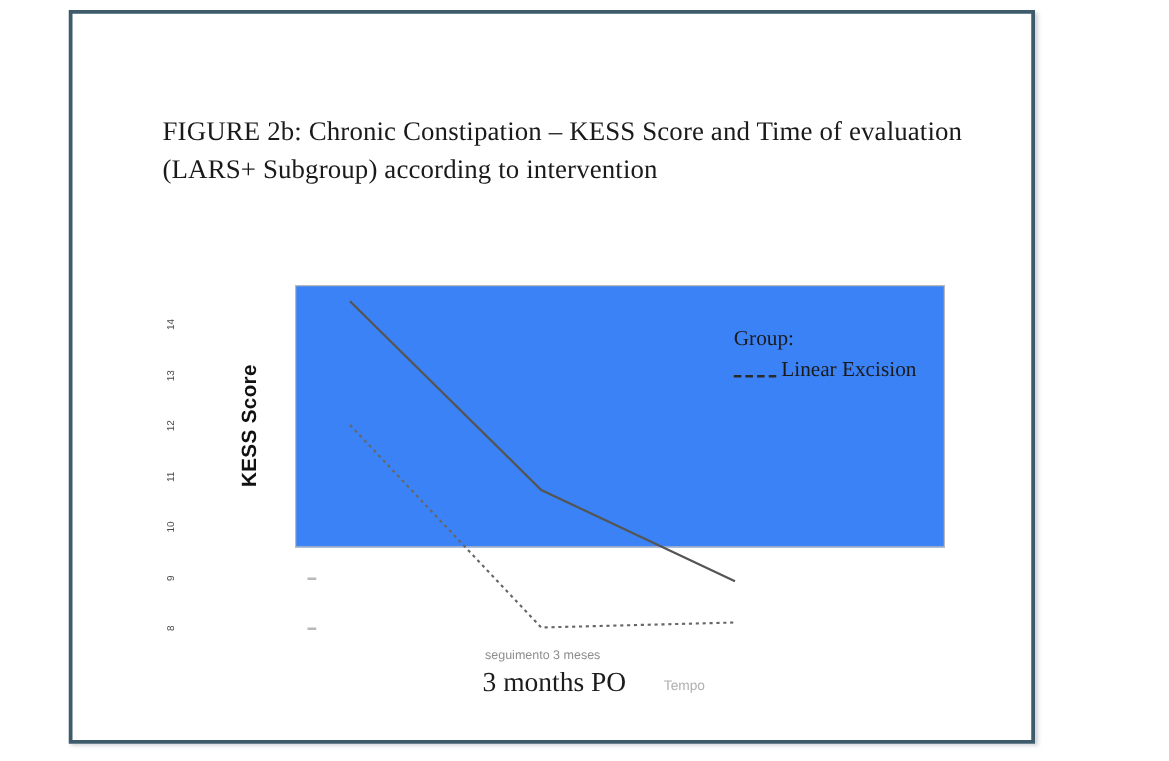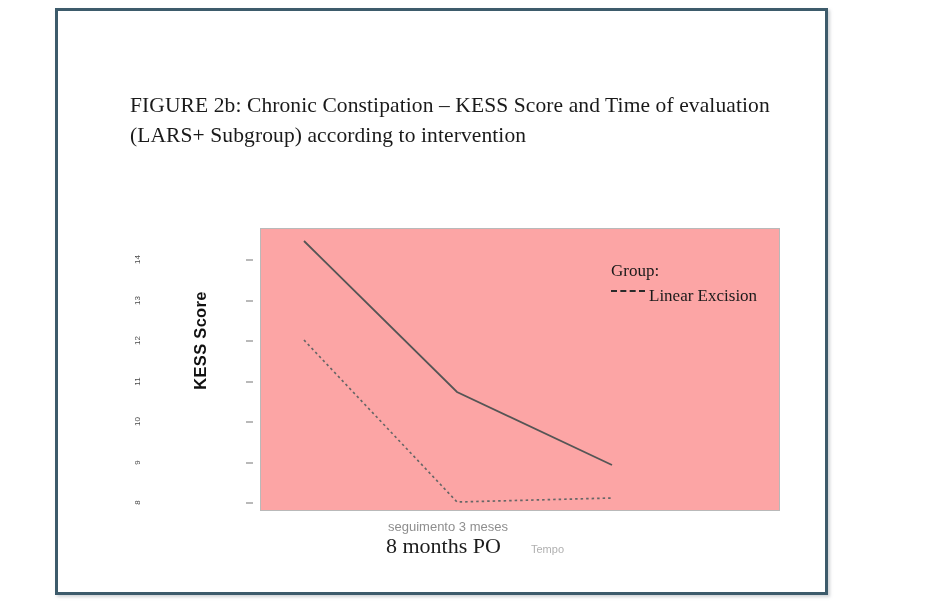--- a/index.html
+++ b/index.html
@@ -54,27 +54,27 @@
     position: absolute;
     left: 60px;
     top: 200px;
     width: 680px;
     height: 370px;
   }
 
   
   #plot-frame {
     position: absolute;
-    left: 142px;
+    left: 118px;
     top: 17px;
     width: 520px;
-    height: 283px;
+    height: 210px;
     box-sizing: border-box;
     border: 1.5px solid #b9b9b9;
-    background: #fca5a5;
+    background: #3b82f6;
   }
 
   
   #y-axis-title {
     position: absolute;
     left: -8px;
     top: 120px;
     width: 180px;
     text-align: center;
     font-family: "Liberation Sans", sans-serif;
@@ -109,21 +109,21 @@
     position: absolute;
     font-family: "Liberation Serif", serif;
     font-size: 22px;
     color: #1c1c1c;
     white-space: nowrap;
   }
   
   .x-label-pt {
     position: absolute;
     font-family: "Liberation Sans", sans-serif;
-    font-size: 13px;
+    font-size: 10px;
     color: #8e8e8e;
     white-space: nowrap;
   }
   .x-axis-title-pt {
     position: absolute;
     font-family: "Liberation Sans", sans-serif;
     font-size: 11px;
     color: #b0b0b0;
     white-space: nowrap;
   }
@@ -133,21 +133,21 @@
     position: absolute;
     left: 350px;
     top: 30px;
     font-family: "Liberation Serif", serif;
     font-size: 17px;
     color: #1a1a1a;
     line-height: 24px;
   }
   .legend-row {
     display: flex;
-    align-items: flex-start;
+    align-items: flex-end;
     white-space: nowrap;
   }
   .legend-marker {
     display: inline-block;
     width: 34px;
     margin-right: 4px;
     position: relative;
     height: 14px;
   }
   .legend-marker.dashed::before {
@@ -209,21 +209,21 @@
 
         <div id="legend">
           <div id="legend-title">Group:</div>
           <div class="legend-row">
             <span class="legend-marker dashed"></span>
             <span>Linear Excision</span>
           </div>
         </div>
       </div>
 
-      <div class="x-label" style="left:268px; top:322px;">8 months PO</div>
+      <div class="x-label" style="left:268px; top:322px;">3 months PO</div>
 
       <div class="x-label-pt" style="left:270px; top:308px;">seguimento 3 meses</div>
       <div class="x-axis-title-pt" style="left:377px; top:332px;margin-left:36px;">Tempo</div>
 
     </div>
 
   </div>
 </div>
 
 </body></html>

